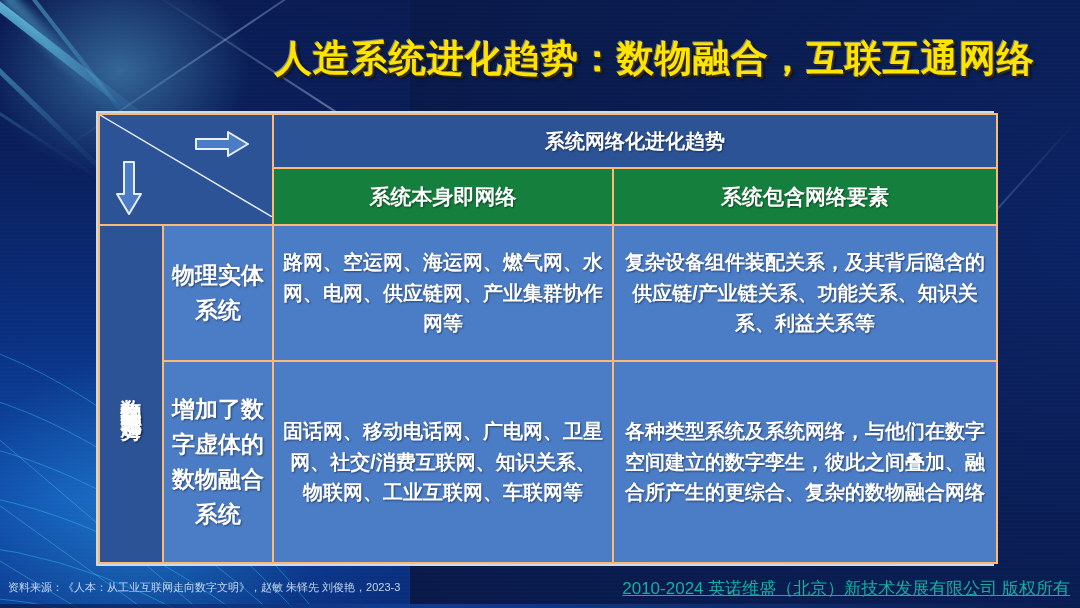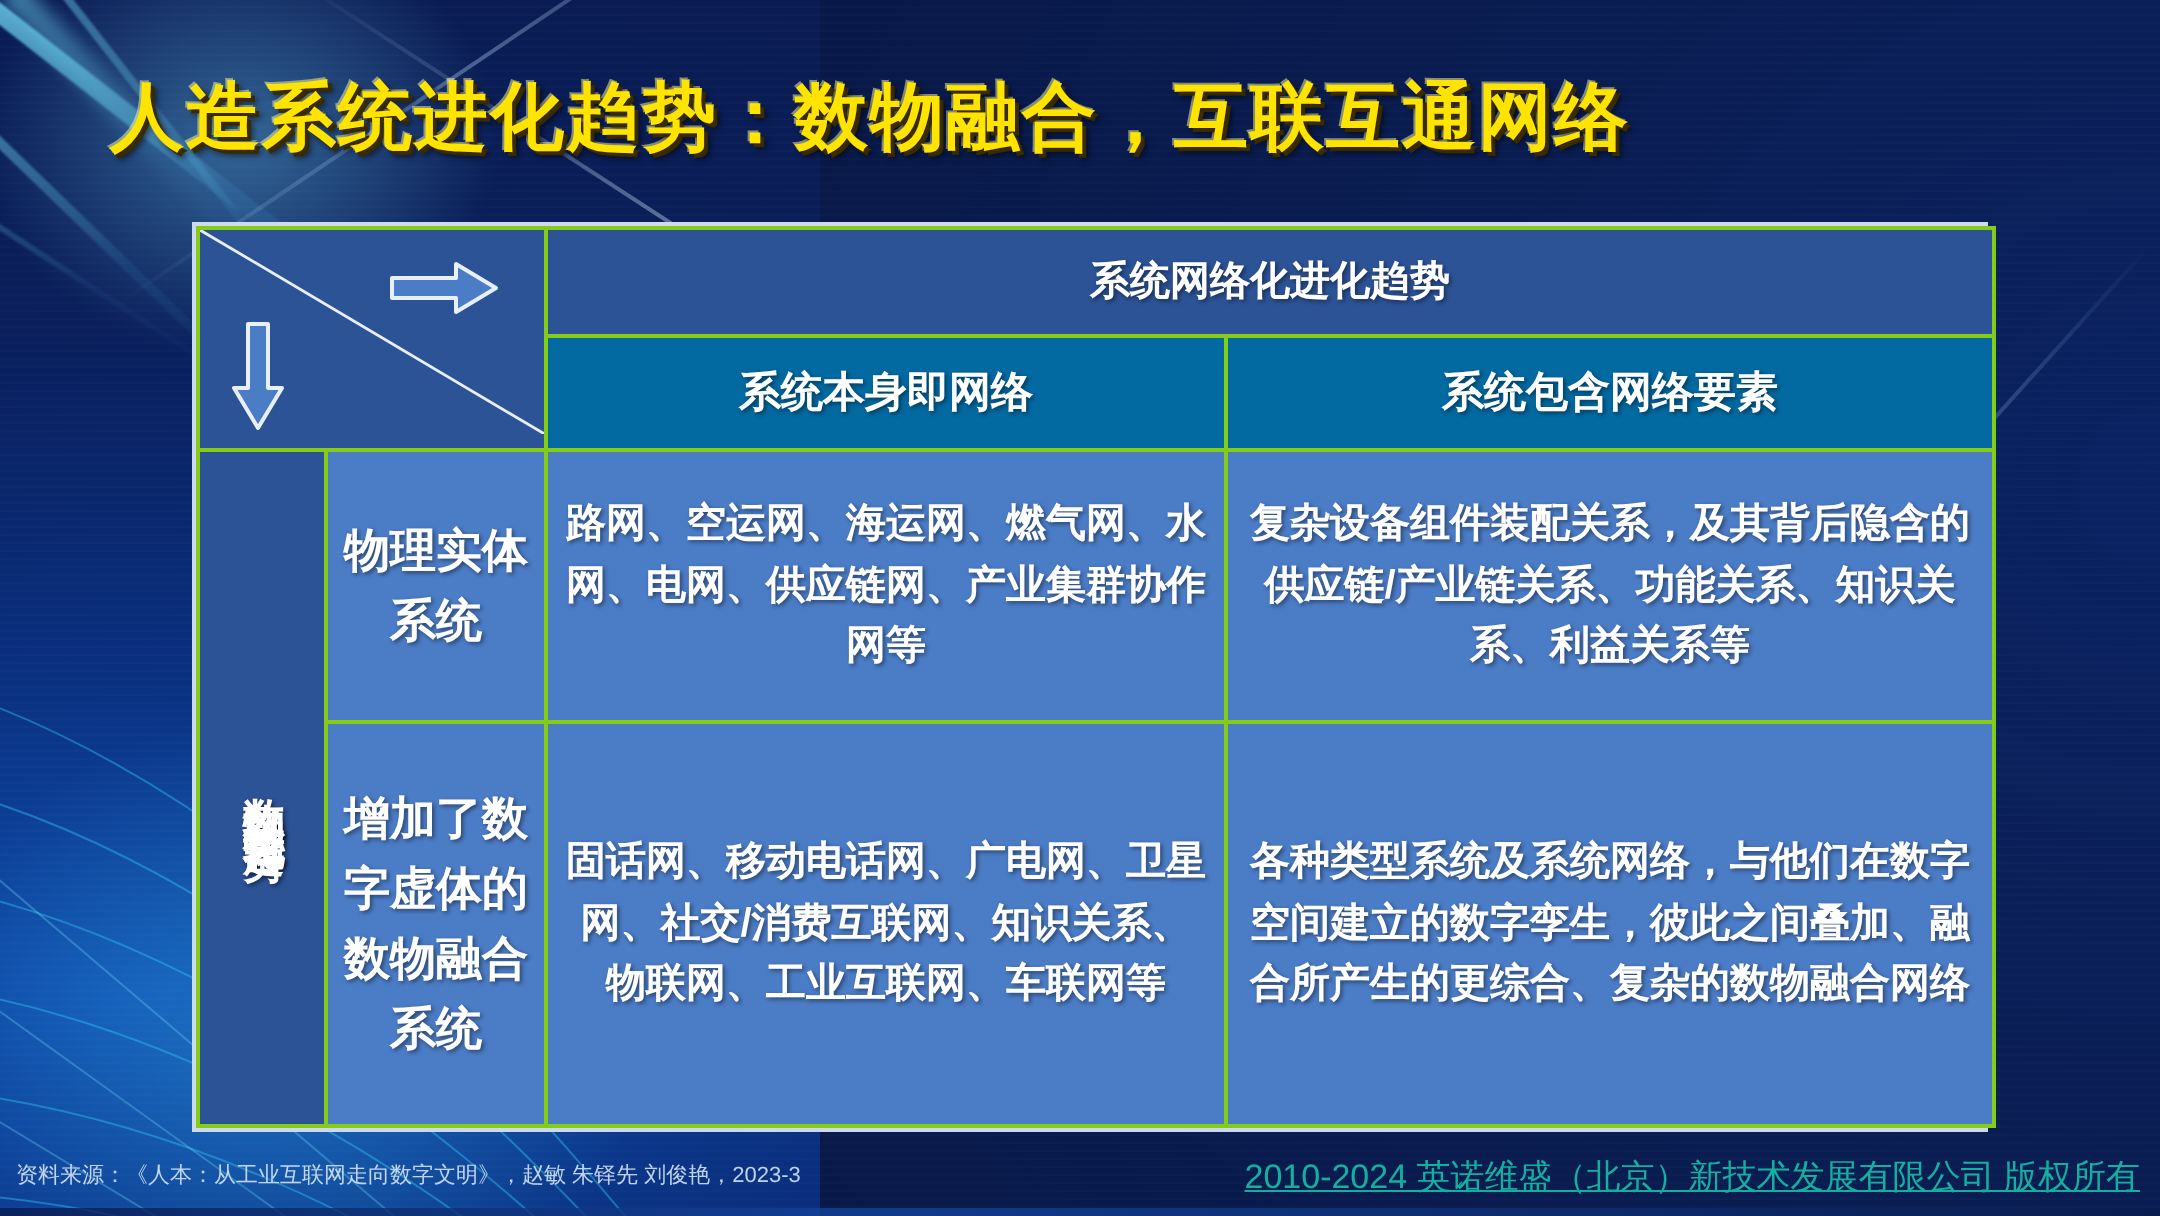--- a/index.html
+++ b/index.html
@@ -91,40 +91,41 @@
 
   
   .title{
     position:absolute;left:55px;top:34px;width:980px;
     font-size:37px;font-weight:bold;letter-spacing:1px;
     color:#ffe400;
     text-shadow:
       2px 2px 0 #3a2a00, 3px 3px 3px rgba(0,0,0,.55),
       -1px -1px 0 rgba(255,255,160,.5);
     white-space:nowrap;
+    text-align:right;
   }
 
   
   .table-wrap{
     position:absolute;left:96px;top:111px;width:898px;height:455px;
     border:2px solid #cdd9ef;box-sizing:border-box;
   }
   .tbl{
     width:100%;height:100%;border-collapse:collapse;table-layout:fixed;
   }
   .tbl td{
-    border:2px solid #84cc16;
+    border:2px solid #fdba74;
     text-align:center;vertical-align:middle;
     color:#ffffff;font-weight:bold;
     padding:4px 8px;
     line-height:1.52;
     text-shadow:1px 1px 2px rgba(0,0,0,.45);
   }
   .hdr{background:#2c5396;font-size:20px;}
-  .hdr2{background:#0369a1;font-size:21px;}
+  .hdr2{background:#15803d;font-size:21px;}
   .corner{background:#2c5396;position:relative;padding:0;}
   .body-cell{background:#4b7cc6;font-size:20px;}
   .label-cell{background:#4b7cc6;font-size:23px;}
   .rowlabel{
     background:#2c5396;font-size:21px;
     writing-mode:vertical-rl;text-orientation:upright;
     letter-spacing:2px;white-space:nowrap;
     padding:0;
   }
   .vert-inner{

